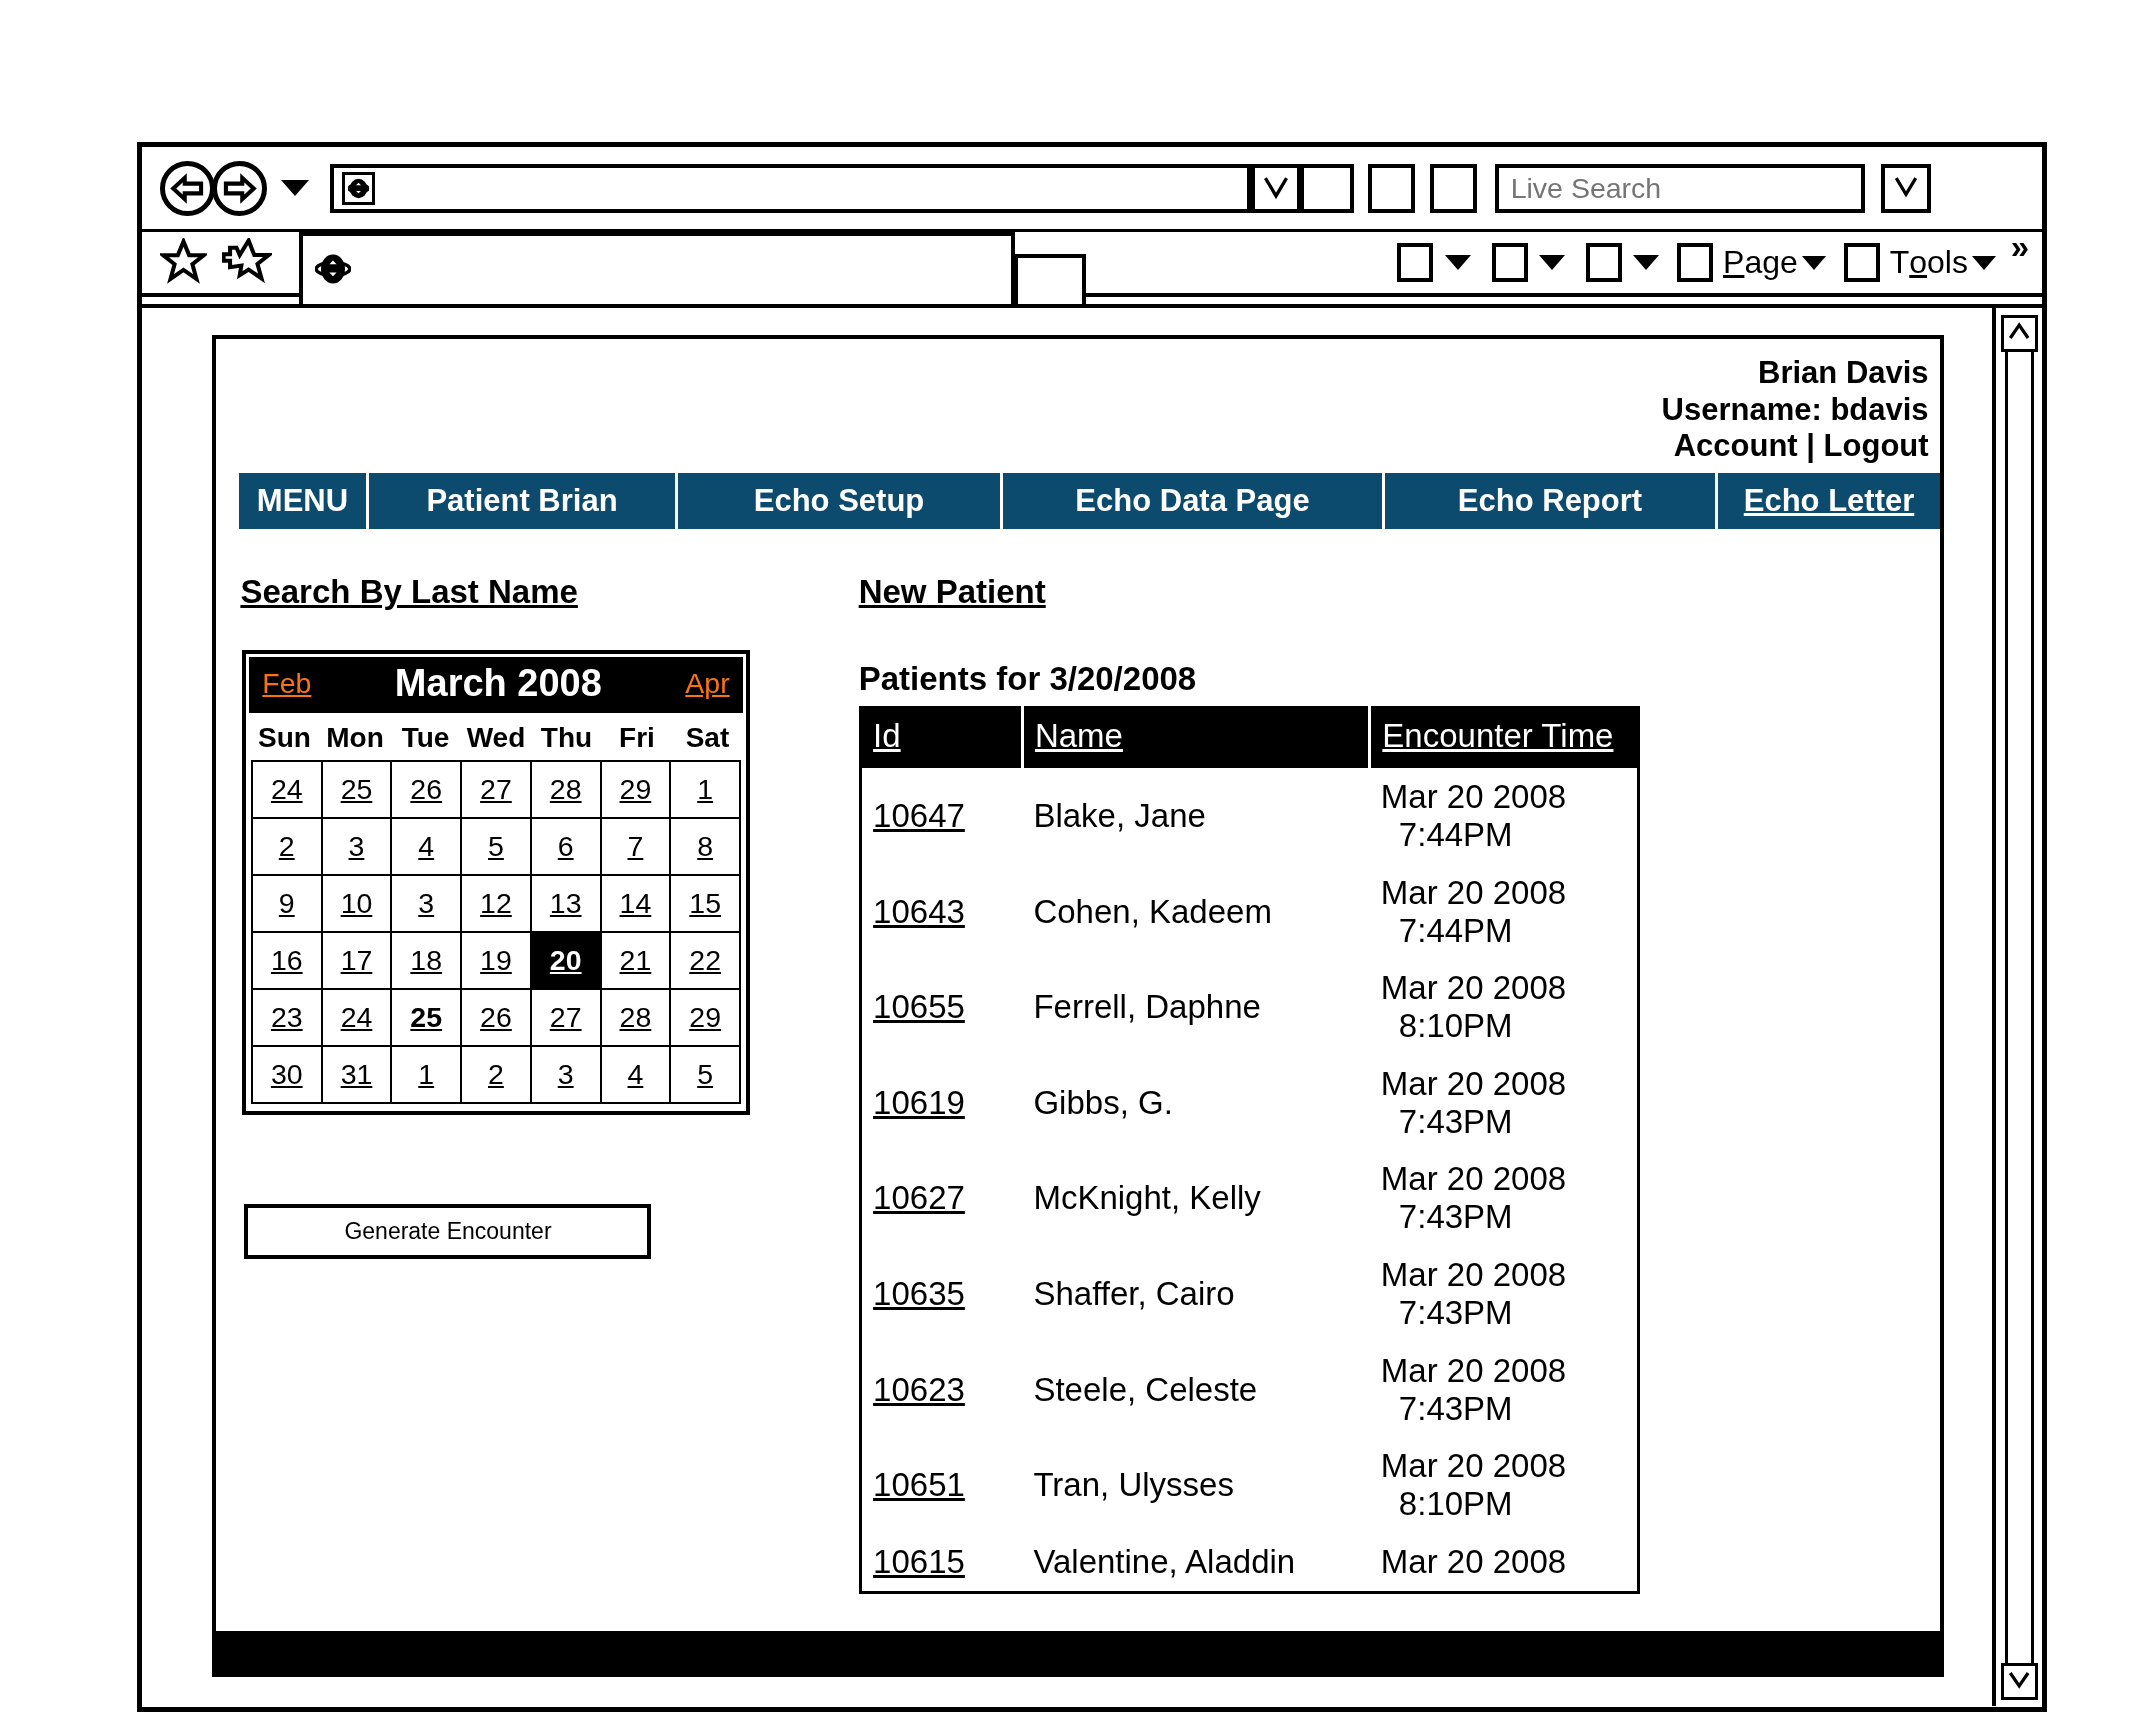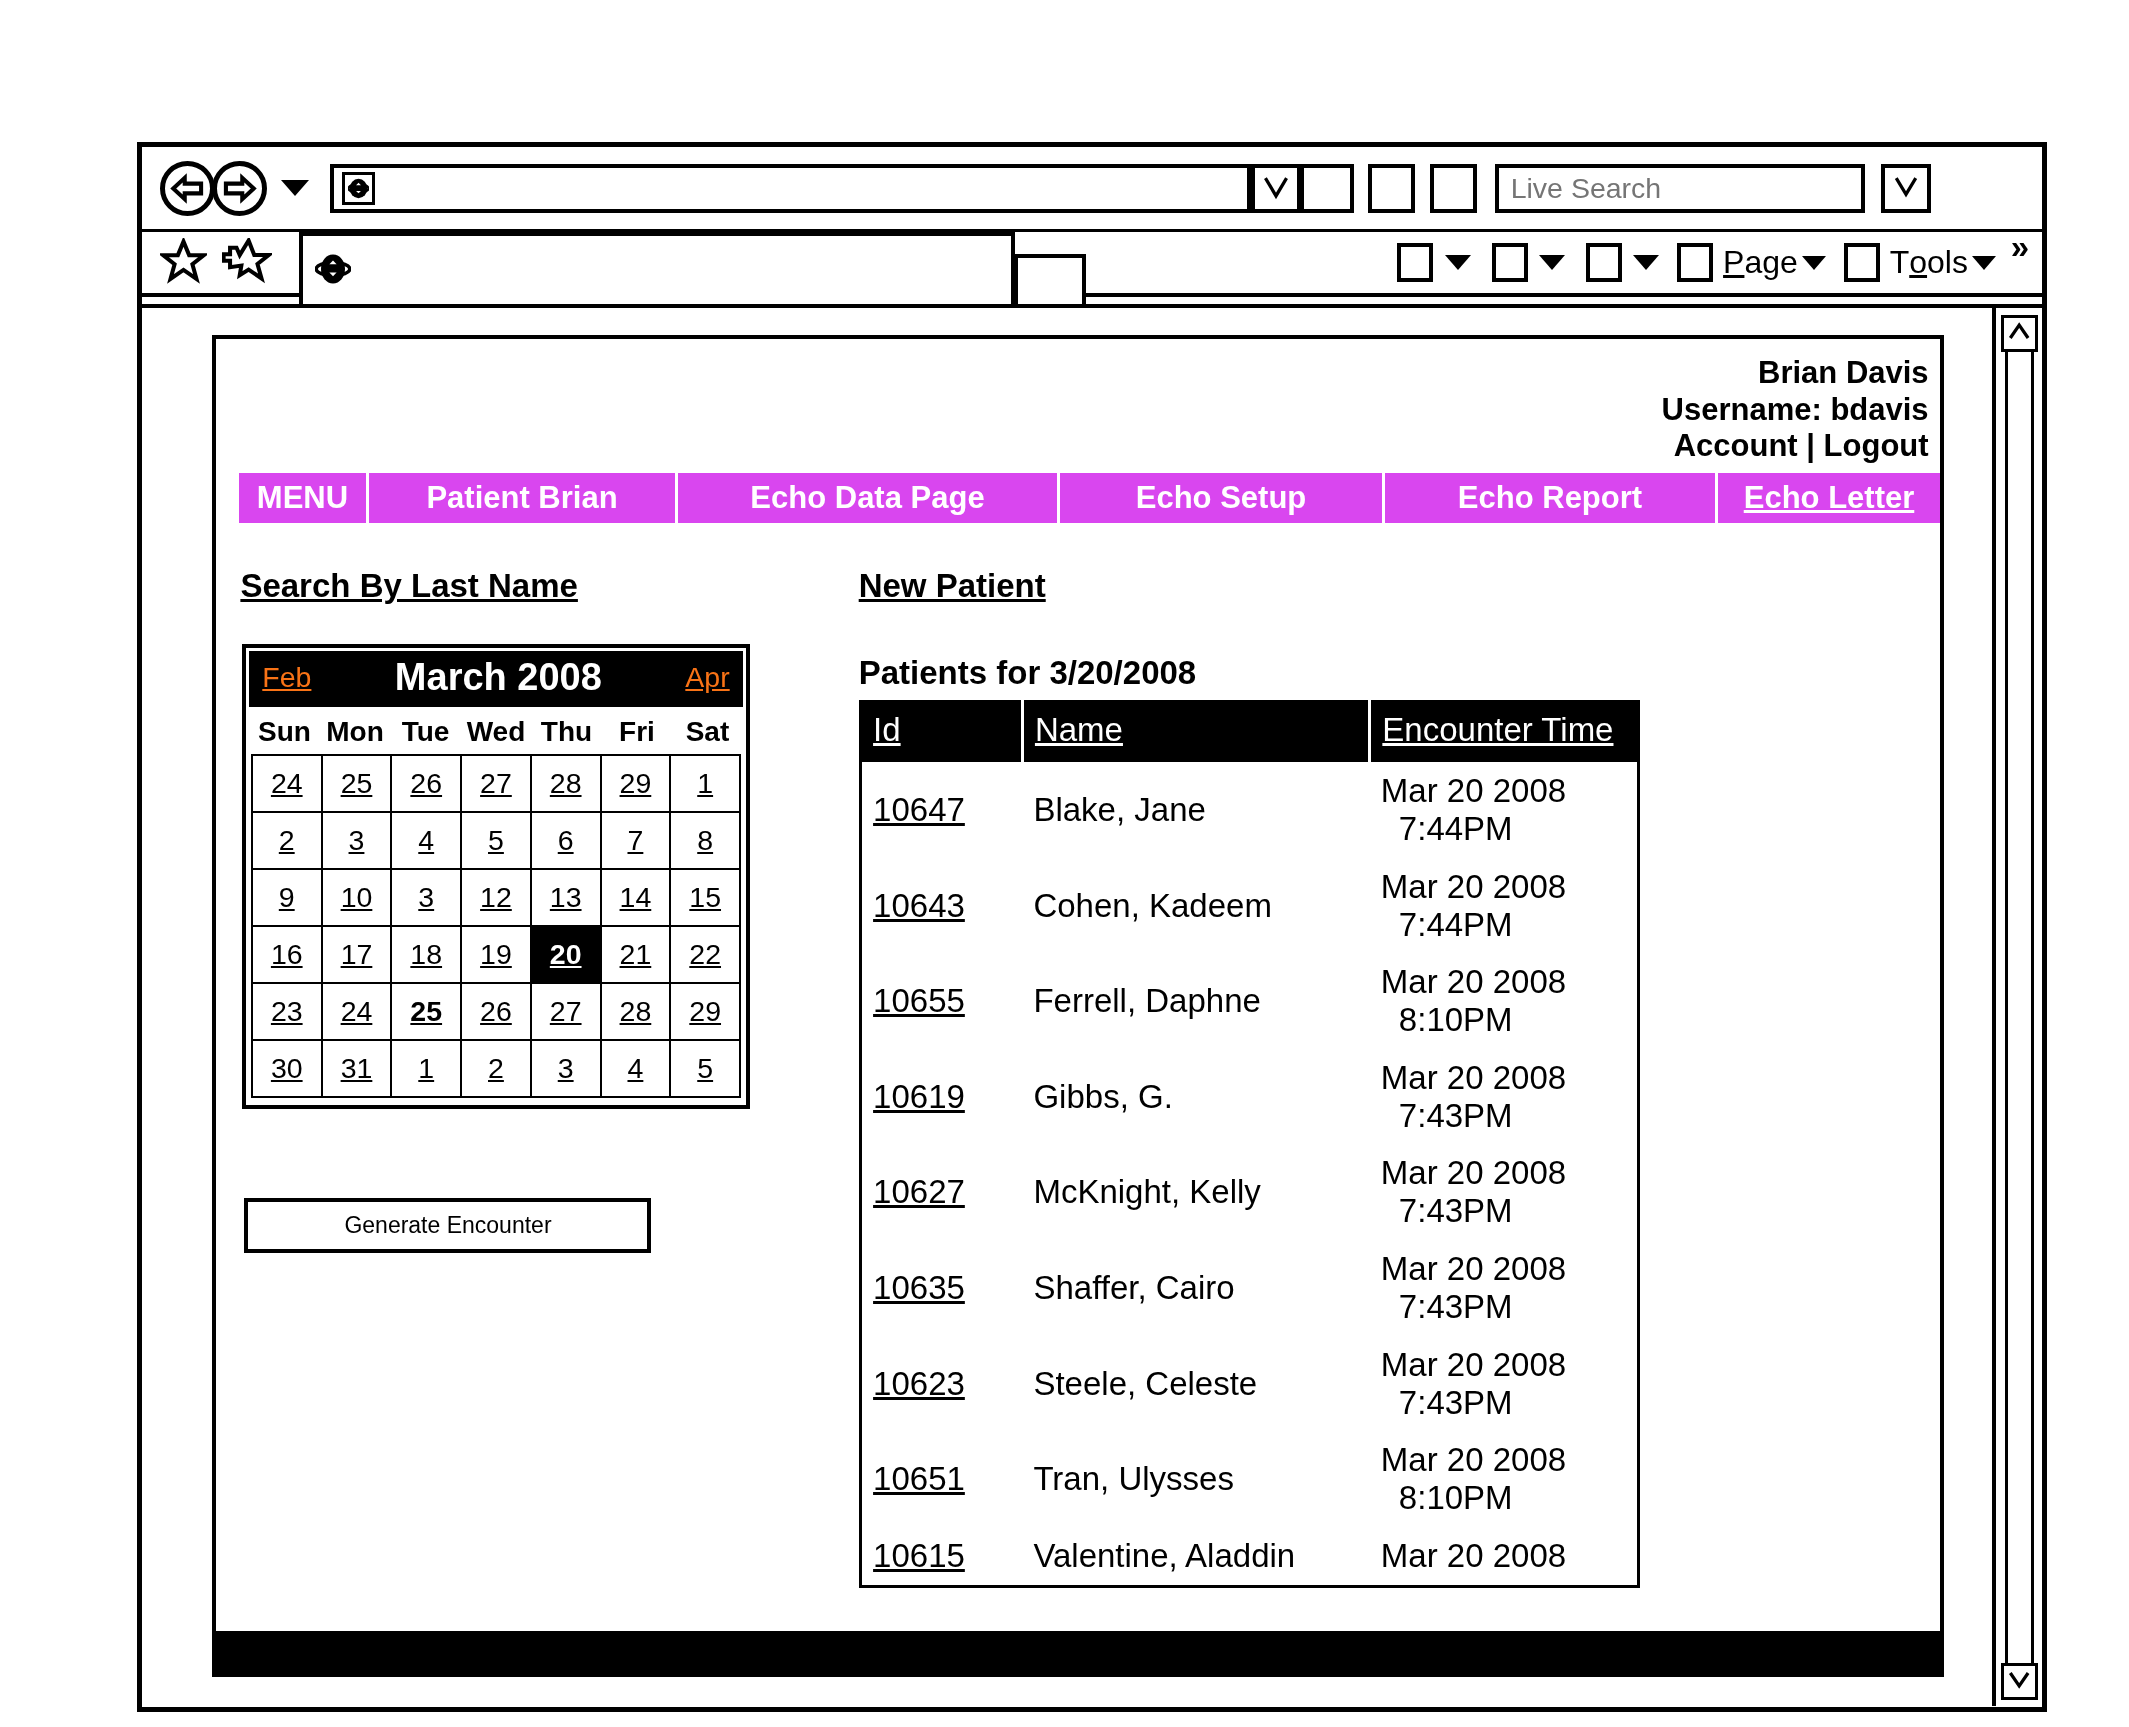--- a/index.html
+++ b/index.html
@@ -274,25 +274,25 @@
     color: #fff;
     font-size: 31px;
     padding: 5.7px 23px 7.3px 23px;
     margin-left: 24.4px;
     letter-spacing: 0.4px;
   }
 
   
   #nav-bar {
     display: flex;
-    background: #d946ef;
+    background: #0c4a6e;
     color: #fff;
     margin-left: 23px;
     margin-right: 0;
-    height: 50px;
+    height: 56px;
     text-align: center;
   }
   .nav-item {
     color: #fff;
     font-size: 31px;
     font-weight: bold;
     display: flex;
     align-items: center;
     justify-content: center;
     border-right: 3.3px solid #fff;
@@ -629,22 +629,22 @@
             <span>Logout</span>
           </div>
         </div>
 
         
 
         
         <div id="nav-bar">
           <div class="nav-item" id="nav-menu">MENU</div>
           <div class="nav-item" id="nav-patient-info">Patient Brian</div>
+          <div class="nav-item" id="nav-echo-setup">Echo Setup</div>
           <div class="nav-item" id="nav-echo-data">Echo Data Page</div>
-          <div class="nav-item" id="nav-echo-setup">Echo Setup</div>
           <div class="nav-item" id="nav-echo-report">Echo Report</div>
           <div class="nav-item" id="nav-echo-letter">Echo Letter</div>
         </div>
 
         
         <div id="app-body">
 
           <div id="left-col">
             <span class="section-heading">Search By Last Name</span>
 

